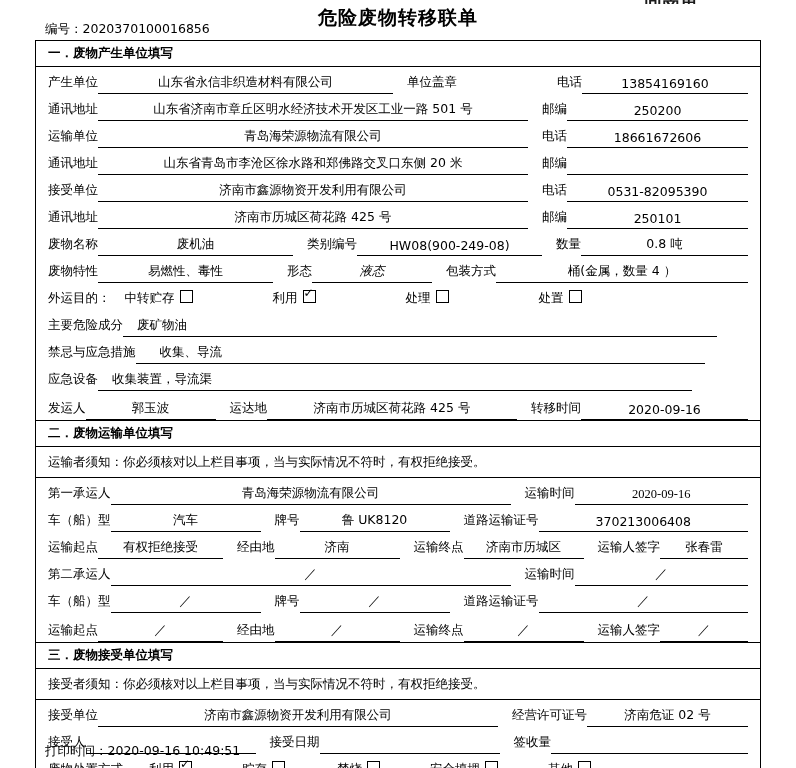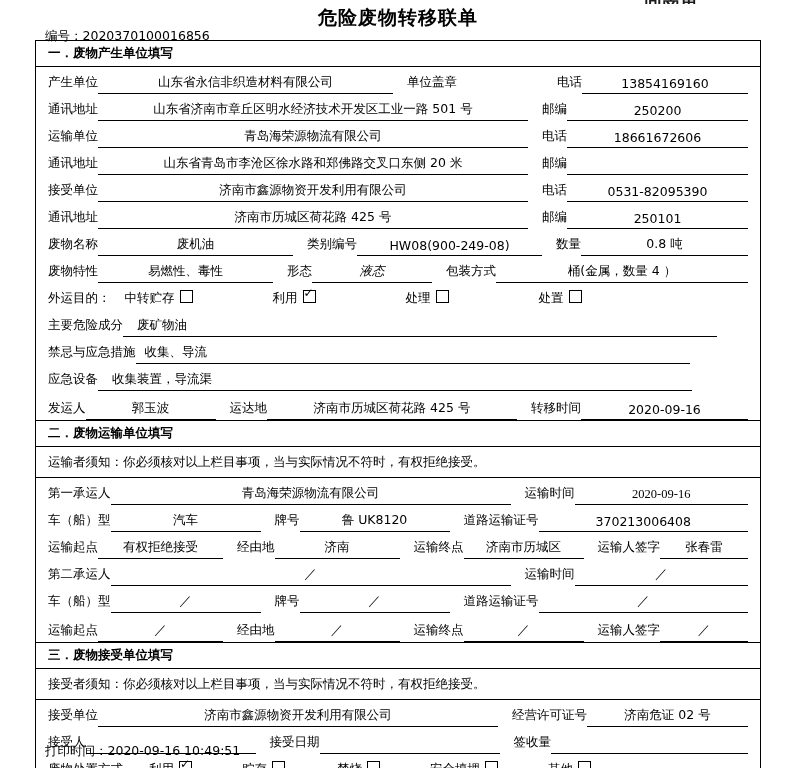--- a/index.html
+++ b/index.html
@@ -23,21 +23,21 @@
     padding: 0;
   }
   
   .hdr {
     position: relative;
     height: 34px;
   }
   .hdr-code {
     position: absolute;
     left: 45px;
-    top: 28px;
+    top: 21px;
     font-size: 12.5px;
     white-space: nowrap;
   }
   .hdr-title {
     position: absolute;
     left: 0;
     right: 0;
     top: 5px;
     text-align: center;
     font-size: 19px;
@@ -235,21 +235,21 @@
       </div>
 
       <div class="row tall">
         <span class="lbl">主要危险成分</span>
         <span class="val" style="flex:0 0 580px; text-align:left; padding-left:14px;">废矿物油</span>
         <span class="flex-fill"></span>
       </div>
 
       <div class="row tall">
         <span class="lbl">禁忌与应急措施</span>
-        <span class="val" style="flex:0 0 545px; text-align:left; padding-left:9px;">收集、导流</span>
+        <span class="val" style="flex:0 0 545px; text-align:left; padding-left:24px;">收集、导流</span>
         <span class="flex-fill"></span>
       </div>
 
       <div class="row tall">
         <span class="lbl">应急设备</span>
         <span class="val" style="flex:0 0 580px; text-align:left; padding-left:14px;">收集装置，导流渠</span>
         <span class="flex-fill"></span>
       </div>
 
       <div class="row tall" style="height:29px;">

